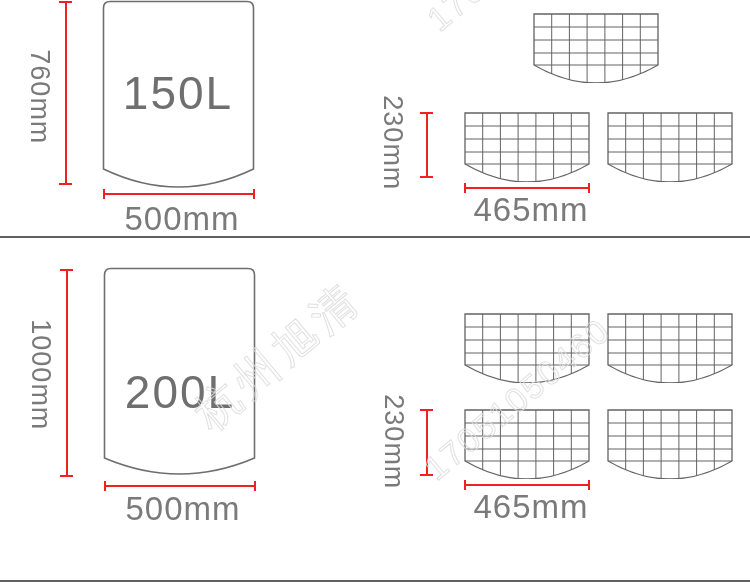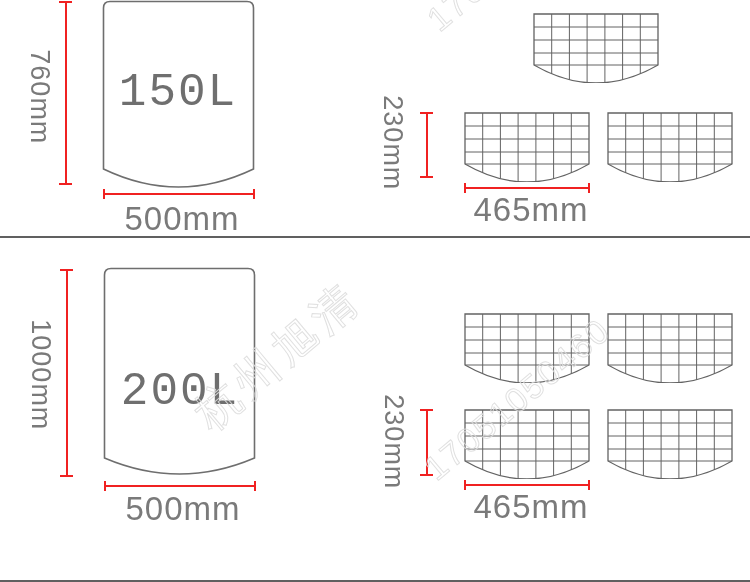--- a/index.html
+++ b/index.html
@@ -15,21 +15,21 @@
   .cap-v{position:absolute;width:2px;height:10px;background:#f02121;}
   
   .dim-label{
     position:absolute;text-align:center;color:#7a7a7a;
     font-size:33px;letter-spacing:1px;white-space:nowrap;line-height:1.1;
   }
   .dim-label.vert{font-size:27px;transform:rotate(90deg);}
   
   .vol-label{
     position:absolute;text-align:center;color:#6f6f6f;
-    font-size:46px;letter-spacing:2px;line-height:52px;height:52px;font-family:Liberation Mono, monospace;
+    font-size:46px;letter-spacing:2px;line-height:52px;height:52px;
   }
   
   .divider{position:absolute;left:0;width:750px;height:2px;background:#606060;}
   
   .wm{
     position:absolute;text-align:center;white-space:nowrap;
     transform:rotate(-40deg);color:transparent;
     -webkit-text-stroke:1px #dddddd;opacity:.9;z-index:5;
   }
   .wm-phone{font-size:34px;letter-spacing:2px;width:280px;height:44px;line-height:44px;}

